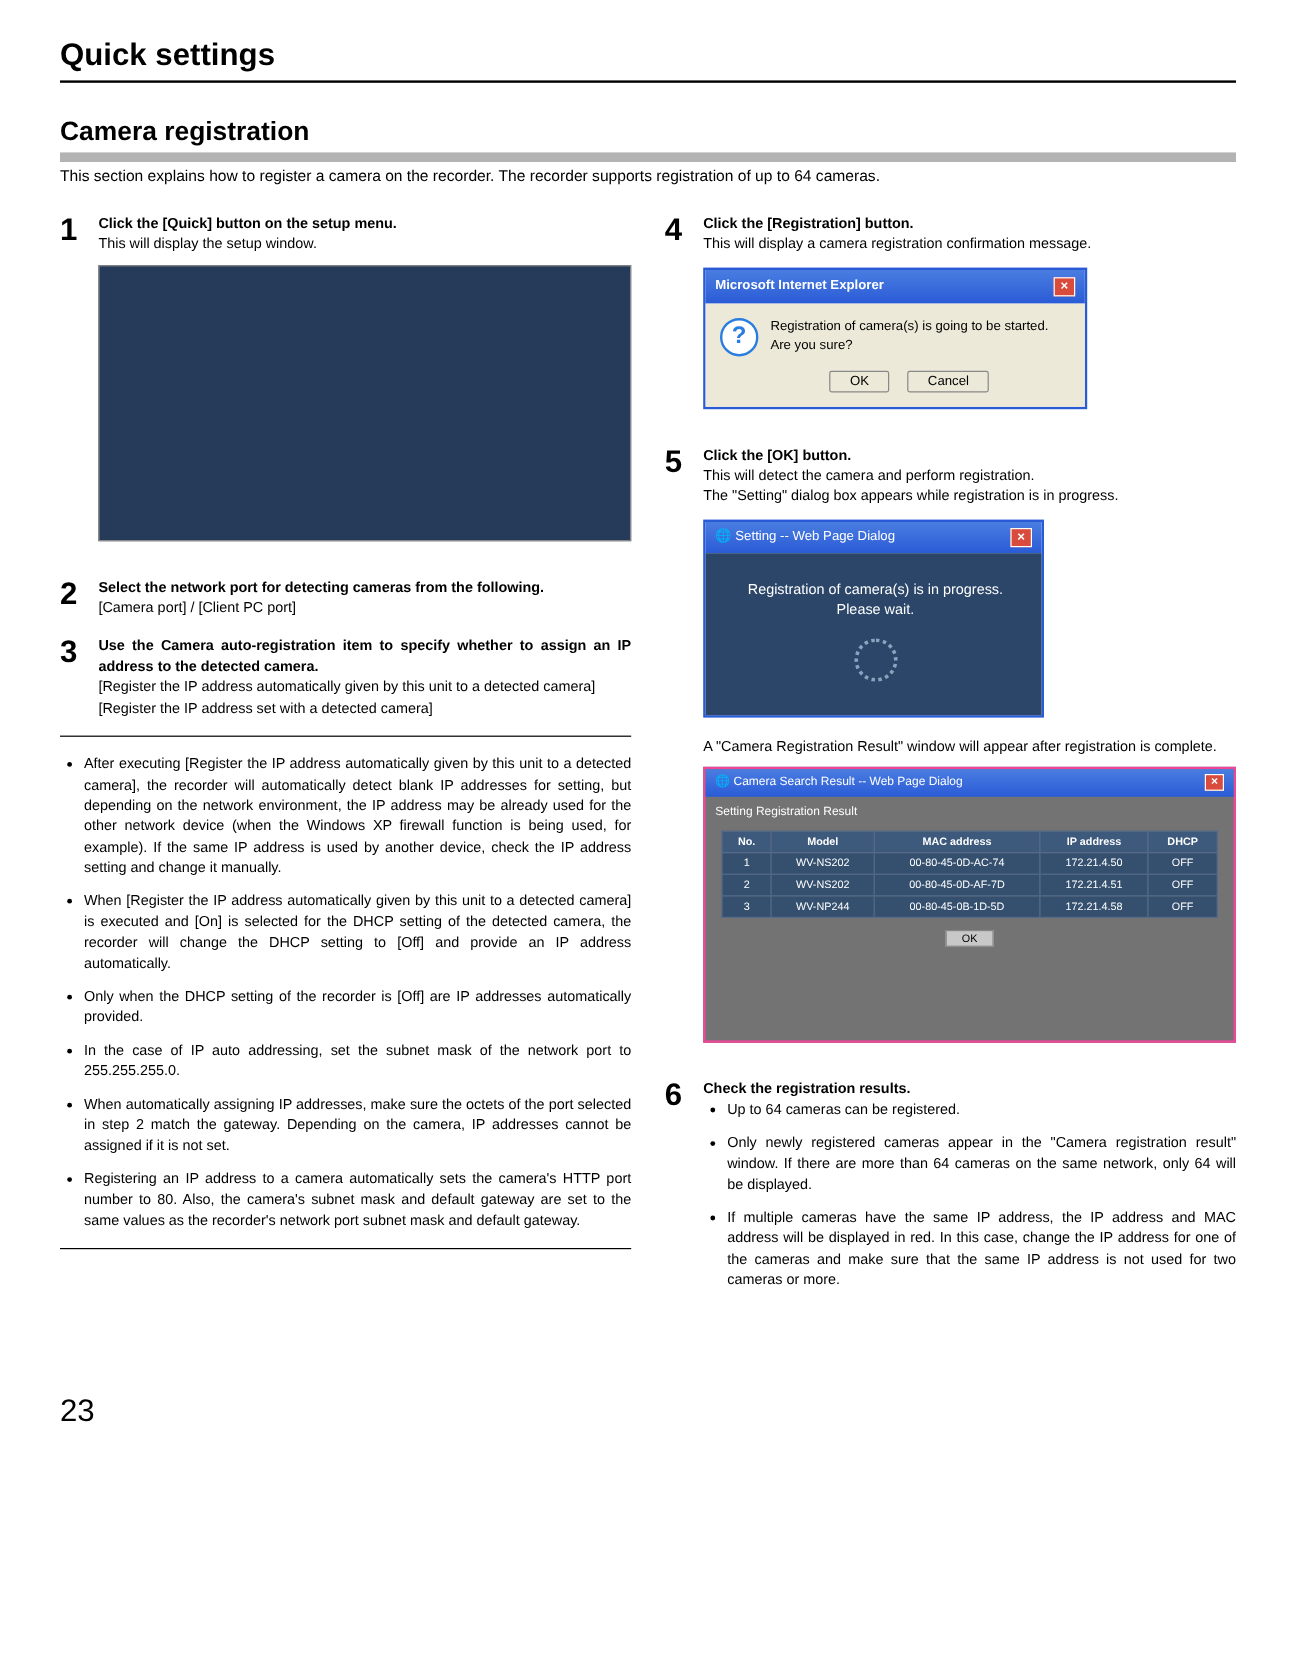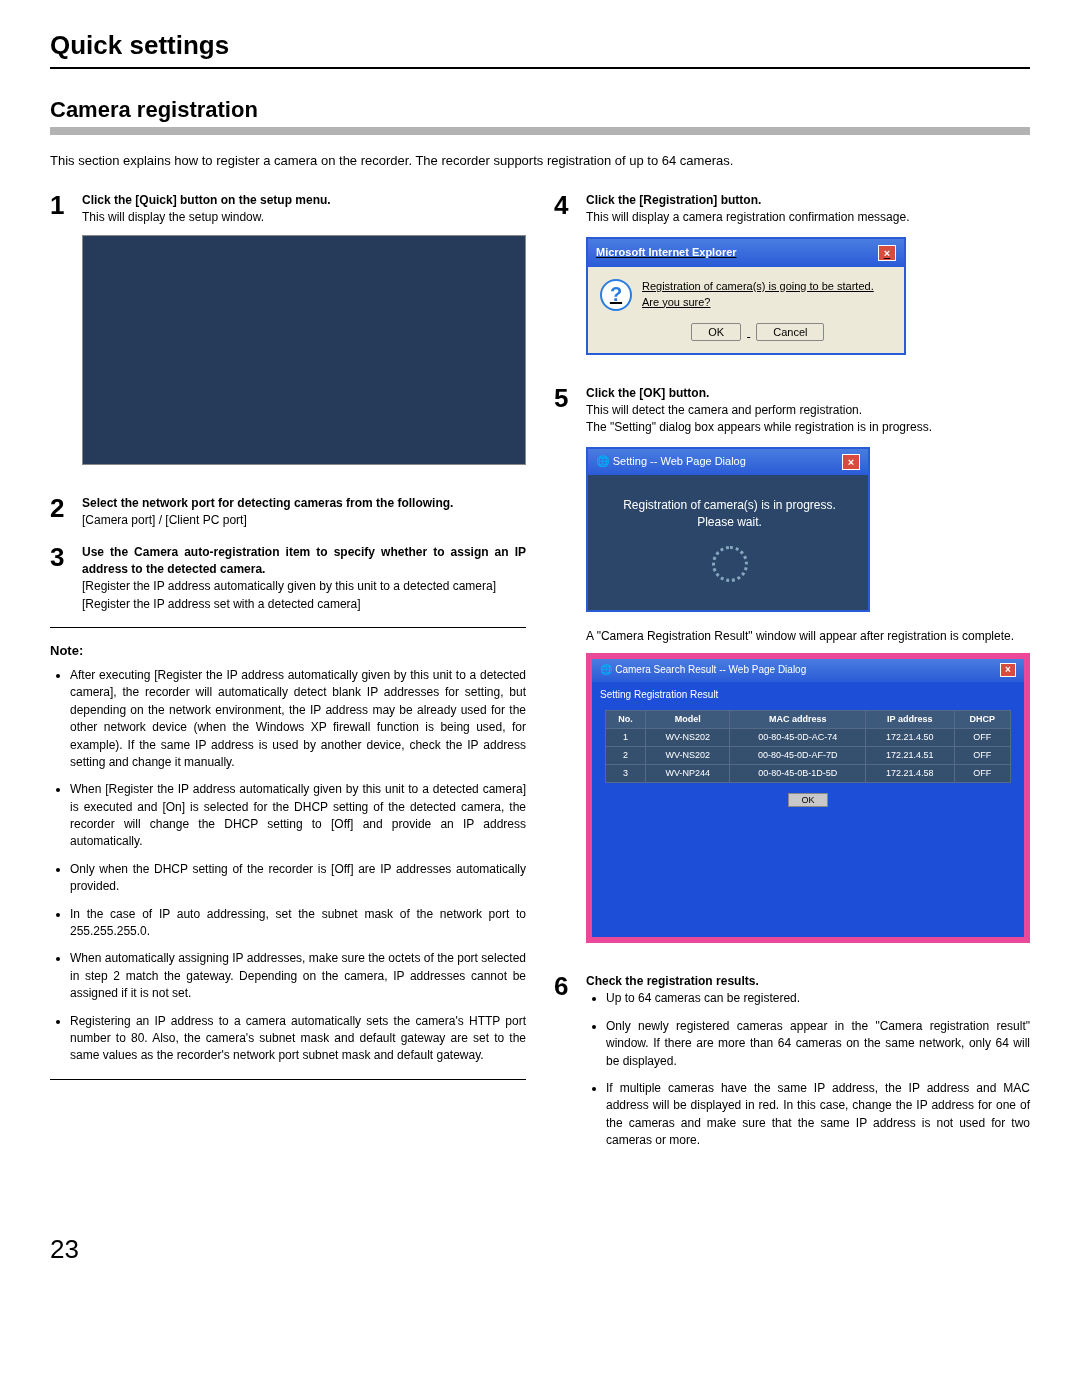--- a/index.html
+++ b/index.html
@@ -9,42 +9,41 @@
   color: #000;
   width: 1080px;
   margin: 0 auto;
   padding: 30px 50px 40px 50px;
 }
 .page-title { font-size: 26px; font-weight: bold; margin-bottom: 6px; }
 .hr-thick { border: none; border-top: 2px solid #000; margin-bottom: 28px; }
 .section-title {
   font-size: 22px; font-weight: bold;
   border-bottom: 8px solid #b3b3b3;
-  padding-bottom: 4px; margin-bottom: 18px;
+  padding-bottom: 4px; margin-bottom: 4px;
 }
 .intro { font-size: 13px; margin-bottom: 24px; }
 .columns { display: flex; gap: 28px; }
 .col { flex: 1; font-size: 12px; line-height: 1.45; }
 .step { display: flex; gap: 10px; margin-bottom: 14px; }
 .step-num { font-size: 26px; font-weight: bold; width: 22px; flex-shrink: 0; line-height: 1; }
 .step-body { flex: 1; text-align: justify; }
 .step-bold { font-weight: bold; }
 .img-setup {
   width: 100%; height: 230px;
   background: #263b5a; border: 1px solid #888;
   margin: 8px 0 16px 0;
 }
 .note-head { font-weight: bold; margin: 12px 0 6px 0; font-size: 13px; }
 ul.bullets { list-style: disc; padding-left: 20px; text-align: justify; }
 ul.bullets li { margin-bottom: 10px; }
 .sep { border: none; border-top: 1px solid #000; margin: 14px 0; }
 .dialog-ie {
   border: 2px solid #2a5bd7; width: 320px; margin: 10px 0 16px 0;
   font-size: 11px;
-  text-decoration: underline;
 }
 .dialog-ie-title {
   background: linear-gradient(#4a7de0,#2a5bd7);
   color: #fff; font-weight: bold; padding: 6px 8px;
   display: flex; justify-content: space-between; align-items: center;
 }
 .dialog-ie-title .close-x {
   background: #d94b3d; color: #fff; width: 18px; height: 16px;
   text-align: center; font-weight: bold; border: 1px solid #fff; line-height: 14px;
 }
@@ -75,22 +74,22 @@
 }
 .dialog-progress-body {
   background: #2b4668; color: #fff; text-align: center;
   padding: 22px 7px 28px 10px; font-size: 12px;
 }
 .spinner {
   width: 36px; height: 36px; margin: 14px auto 0 auto;
   border: 3px dotted #88a5c0; border-radius: 50%;
 }
 .result-window {
-  border: 6px solid #ec4899; width: 100%; height: 290px;
-  background: #1d4ed8; margin: 8px 0 16px 0; font-size: 10px; color: #fff;
+  border: 2px solid #ec4899; width: 100%; height: 230px;
+  background: #737373; margin: 8px 0 16px 0; font-size: 10px; color: #fff;
 }
 .result-title {
   background: linear-gradient(#4a7de0,#2a5bd7);
   padding: 4px 8px; display: flex; justify-content: space-between;
 }
 .result-title .close-x {
   background: #d94b3d; color: #fff; width: 16px; height: 14px;
   text-align: center; font-weight: bold; border: 1px solid #fff; line-height: 12px;
 }
 .result-sub { padding: 6px 8px 4px 8px; font-size: 10px; }
@@ -141,21 +140,20 @@
     <div class="step">
       <div class="step-num">3</div>
       <div class="step-body">
         <span class="step-bold">Use the Camera auto-registration item to specify whether to assign an IP address to the detected camera.</span><br>
         <span>[Register the IP address automatically given by this unit to a detected camera]</span><br>
         <span>[Register the IP address set with a detected camera]</span>
       </div>
     </div>
 
     <hr class="sep">
-    <div class="note-head">Note:</div>
     <ul class="bullets">
       <li>After executing [Register the IP address automatically given by this unit to a detected camera], the recorder will automatically detect blank IP addresses for setting, but depending on the network environment, the IP address may be already used for the other network device (when the Windows XP firewall function is being used, for example). If the same IP address is used by another device, check the IP address setting and change it manually.</li>
       <li>When [Register the IP address automatically given by this unit to a detected camera] is executed and [On] is selected for the DHCP setting of the detected camera, the recorder will change the DHCP setting to [Off] and provide an IP address automatically.</li>
       <li>Only when the DHCP setting of the recorder is [Off] are IP addresses automatically provided.</li>
       <li>In the case of IP auto addressing, set the subnet mask of the network port to 255.255.255.0.</li>
       <li>When automatically assigning IP addresses, make sure the octets of the port selected in step 2 match the gateway. Depending on the camera, IP addresses cannot be assigned if it is not set.</li>
       <li>Registering an IP address to a camera automatically sets the camera's HTTP port number to 80. Also, the camera's subnet mask and default gateway are set to the same values as the recorder's network port subnet mask and default gateway.</li>
     </ul>
     <hr class="sep">
   </div>

